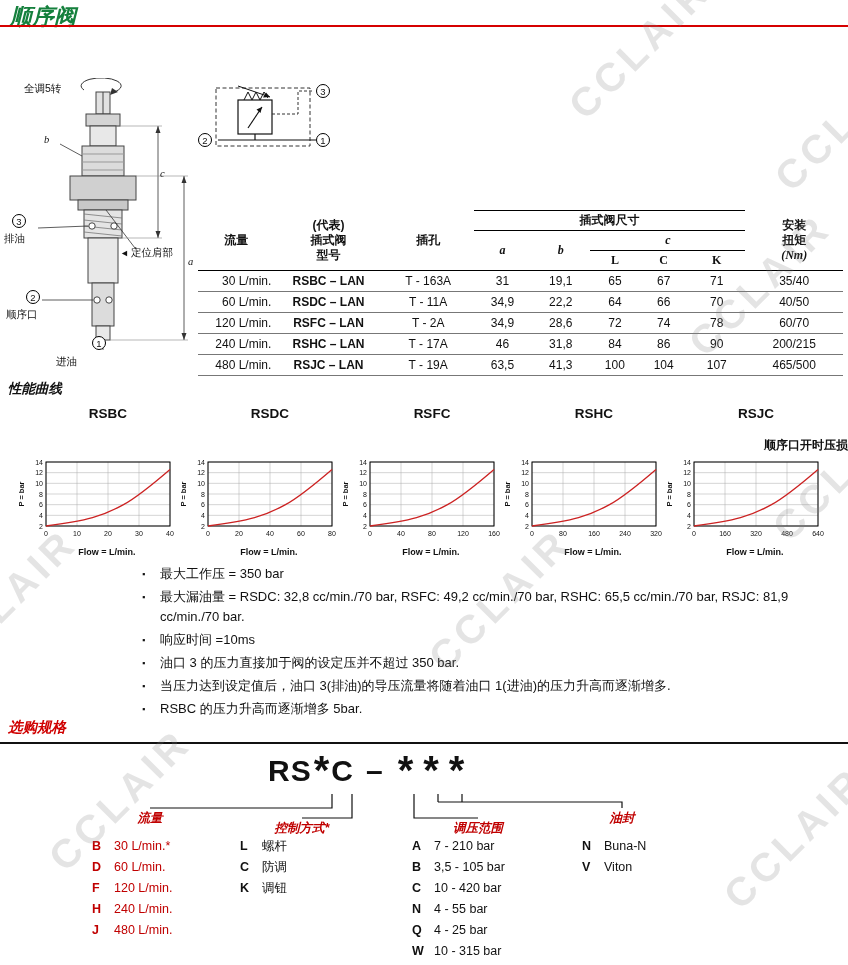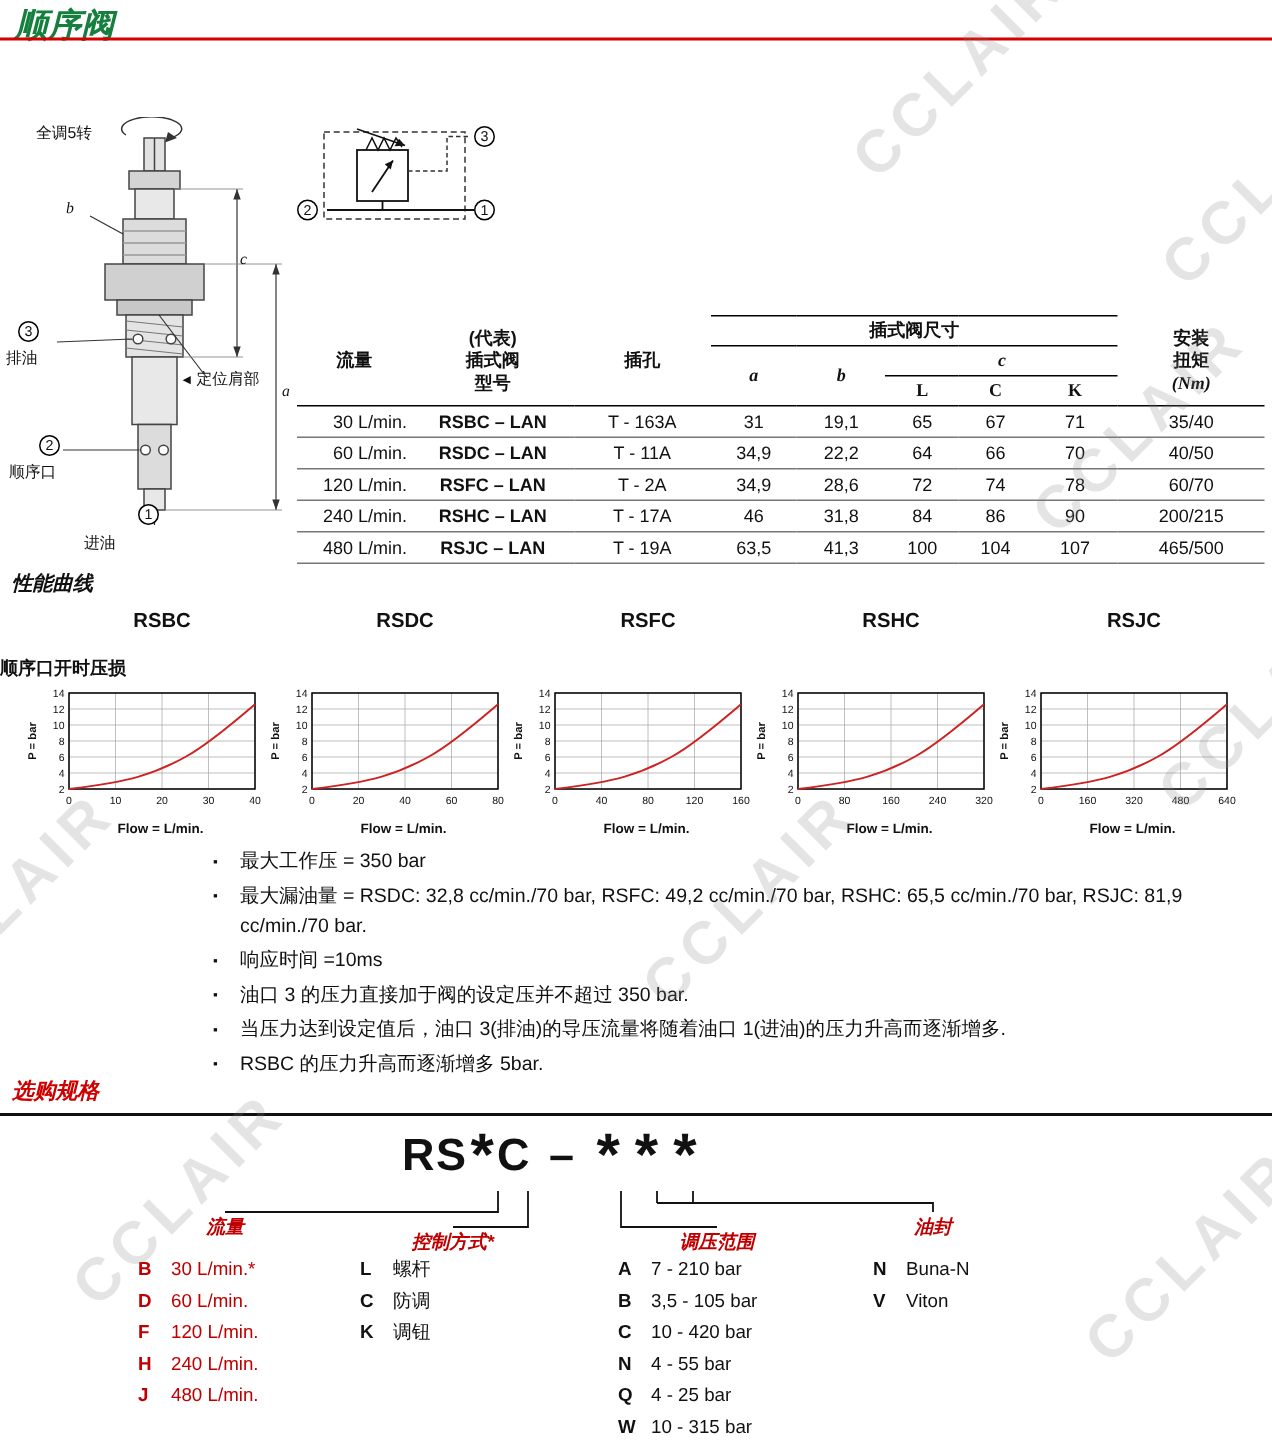--- a/index.html
+++ b/index.html
@@ -27,21 +27,21 @@
   .spec tbody td{padding:3px;border-bottom:1px solid #777;text-align:center;height:18px}
   .spec tbody tr:first-child td{border-top:1.5px solid #000}
   .spec td.flow-cell{text-align:right;padding-left:6px}
   .spec td.model-cell{font-weight:bold}
   .serif-it{font-family:"Liberation Serif","DejaVu Serif",serif;font-style:italic}
   .serif{font-family:"Liberation Serif","DejaVu Serif",serif}
 
   .perf-title{left:8px;top:380px;font-size:13.5px;font-weight:bold;font-style:italic}
   .titles-row{left:14px;top:406px;display:flex;width:820px}
   .titles-row .ct{width:162px;text-align:center;padding-left:26px;font-weight:bold;font-size:13.5px}
-  .chart-subtitle{left:0;top:437px;width:848px;text-align:left;font-size:12px;font-weight:bold}
+  .chart-subtitle{left:0;top:437px;width:848px;text-align:right;font-size:12px;font-weight:bold}
   .charts-row{left:14px;top:458px;display:flex}
   .chart-block{width:162px}
   .chart-block svg{display:block}
   .chart-block svg text{font-family:"Liberation Sans","DejaVu Sans",sans-serif;fill:#111}
   .chart-xlabel{margin-left:30px;width:126px;text-align:center;font-size:9px;font-weight:bold;margin-top:-3px}
 
   .notes{left:142px;top:564px;width:702px;font-size:13px}
   .note{display:flex;margin-bottom:3px;line-height:20px}
   .bullet{flex:0 0 18px;width:18px;font-size:9px;line-height:20px}
 

